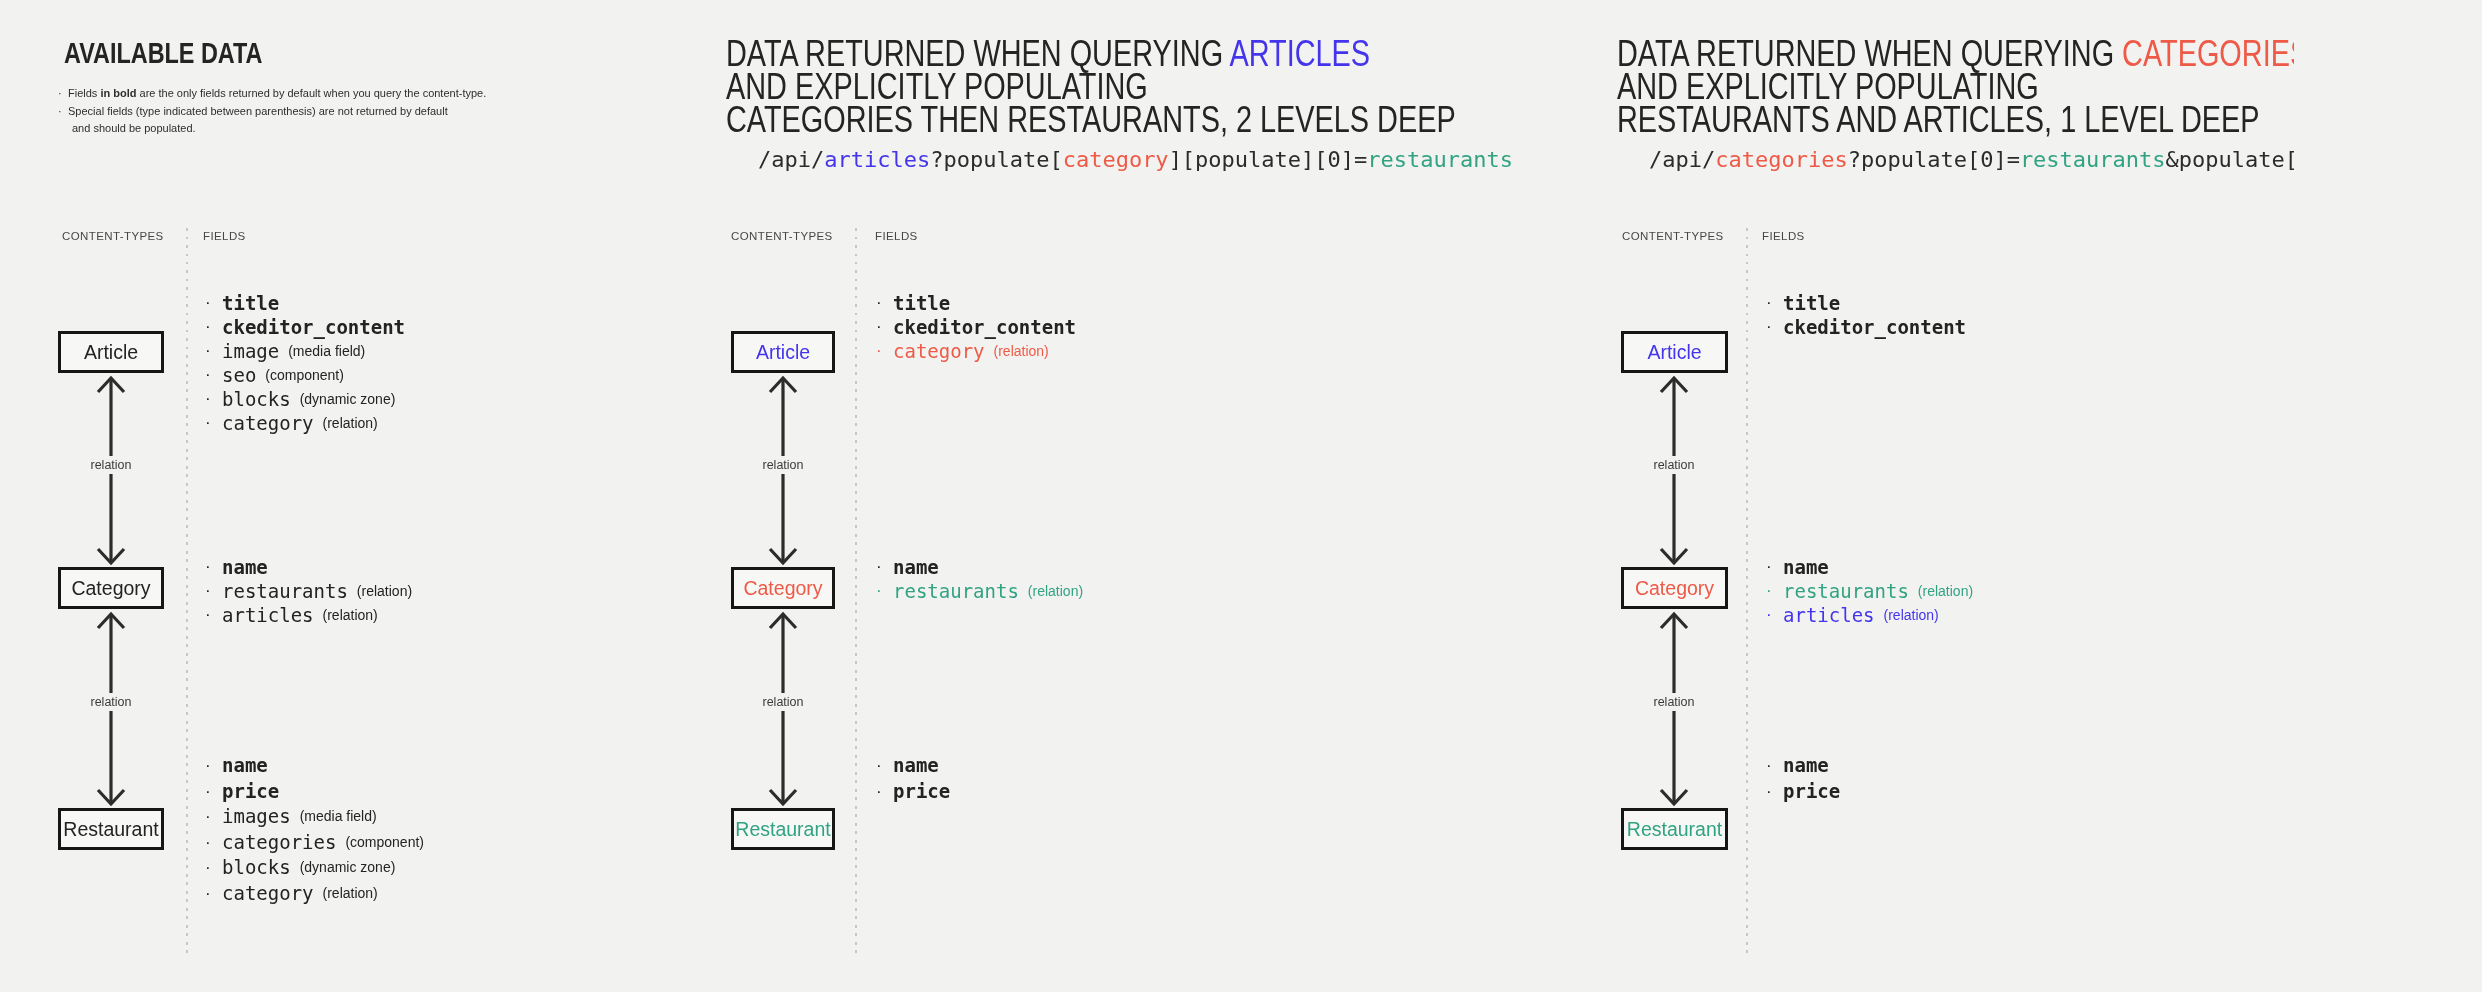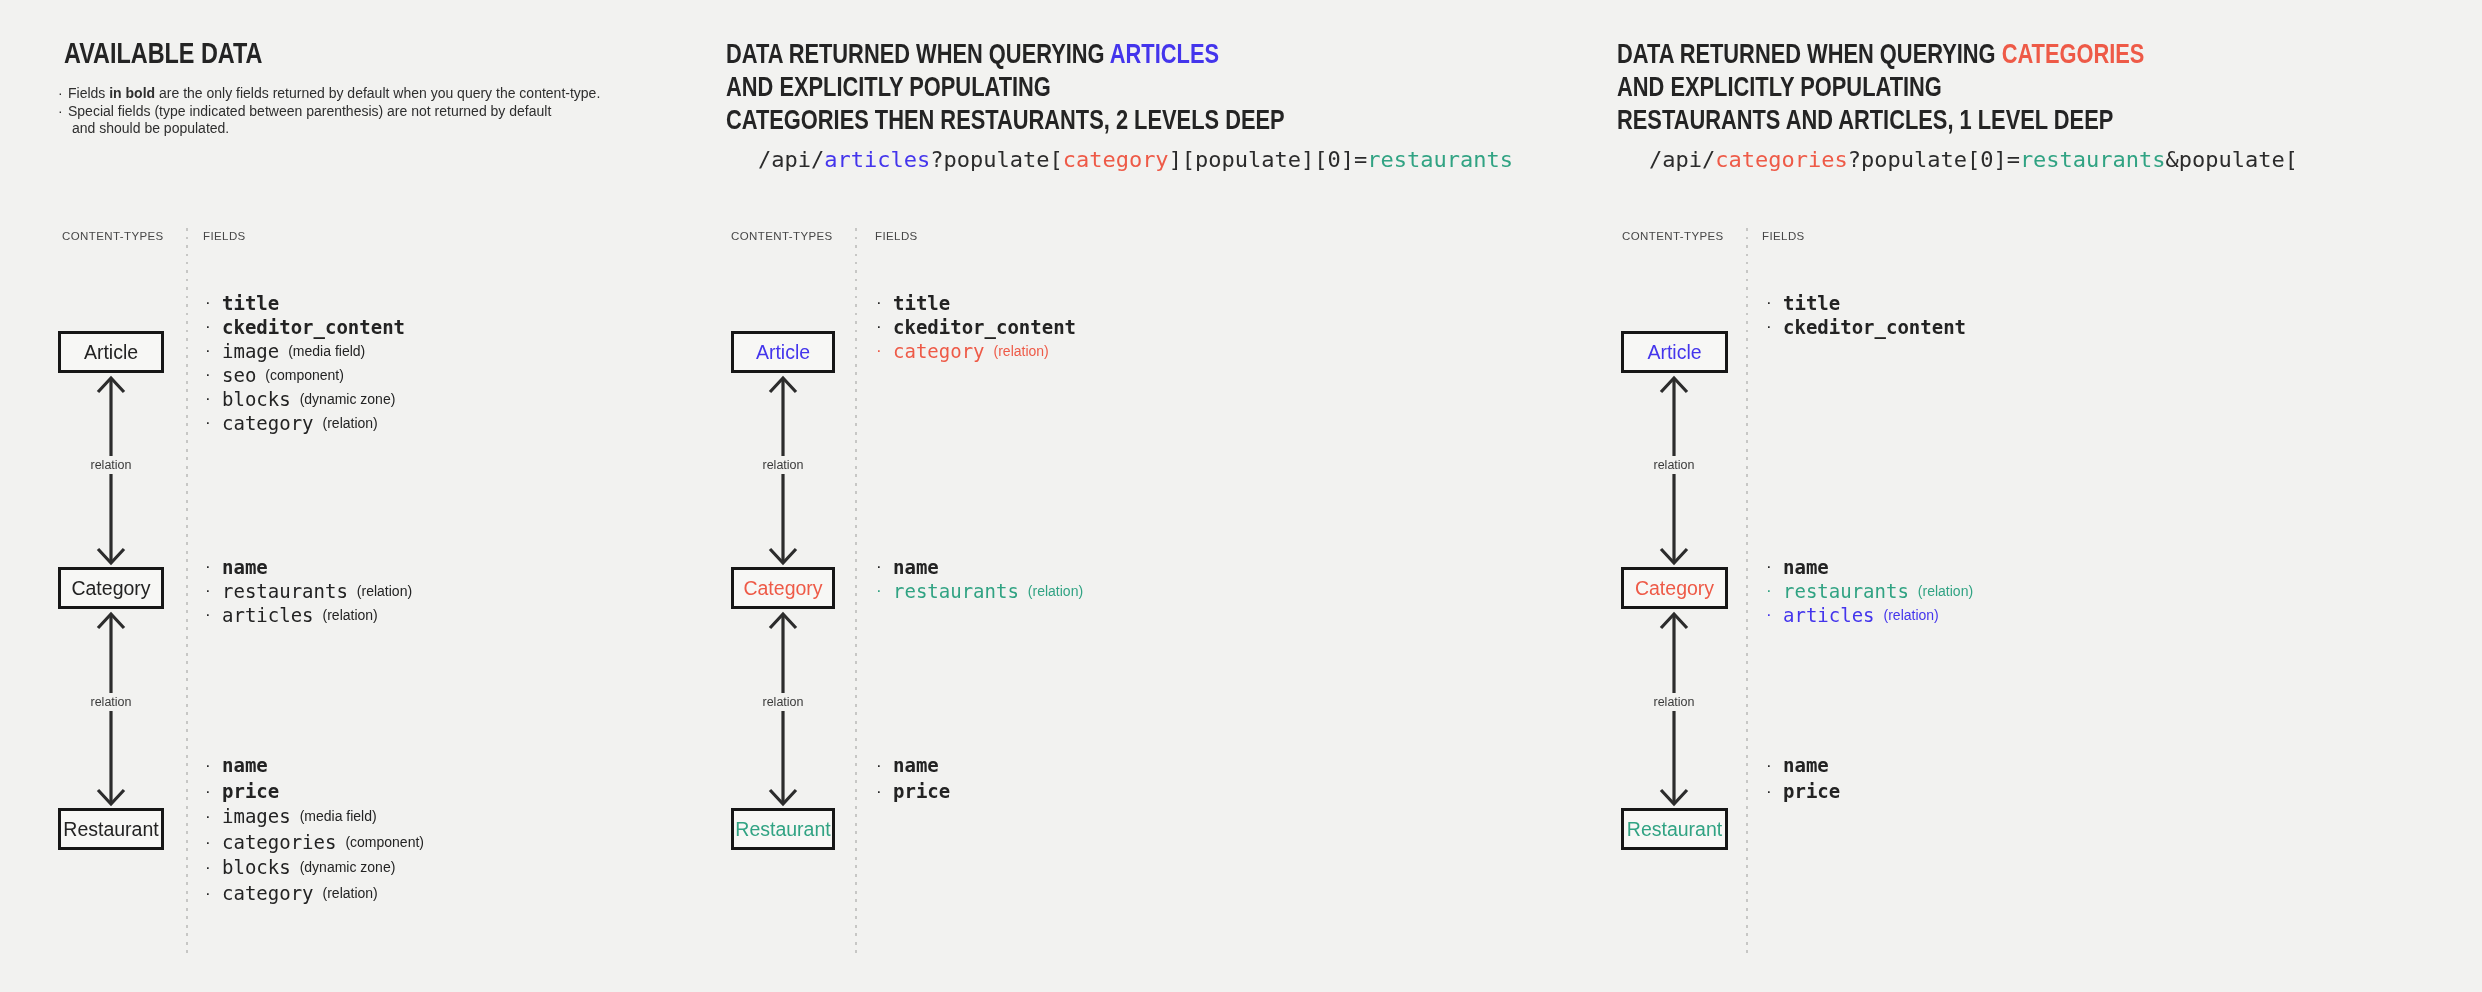--- a/index.html
+++ b/index.html
@@ -4,24 +4,24 @@
 <style>
   html,body{margin:0;padding:0;background:#f2f2f0;}
   #canvas{
     position:relative;width:2294px;height:992px;overflow:hidden;
     background:#f2f2f0;color:#232323;
     font-family:"Liberation Sans",sans-serif;
   }
   .abs{position:absolute;}
   .cond{display:inline-block;transform:scaleX(0.78);transform-origin:0 0;white-space:nowrap;}
   .panel-title{font-size:30px;line-height:33px;font-weight:bold;color:#242424;}
-  .heading{font-size:28px;line-height:33px;font-weight:bold;color:#242424;}
+  .heading{font-size:37px;line-height:33px;font-weight:normal;color:#242424;}
   .heading .hline{white-space:nowrap;}
   .code{font-family:"DejaVu Sans Mono",monospace;font-size:22px;line-height:26px;white-space:nowrap;color:#2b2b2b;margin-left:32px;}
-  .notes{font-size:14px;line-height:17.5px;color:#2e2e2e;}
+  .notes{font-size:11px;line-height:17.5px;color:#2e2e2e;}
   .note-row{display:flex;}
   .note-row::before{content:"\00B7";width:10px;flex:none;}
   .note-cont{margin-left:14px;}
   .collabel{font-size:11.5px;letter-spacing:0.4px;color:#474747;white-space:nowrap;}
   .divider{width:2px;background-image:repeating-linear-gradient(to bottom,#c7c7c5 0 2.5px,transparent 2.5px 8.5px);}
   .ctbox{
     height:42px;border:3px solid #161616;background:#f7f7f5;box-sizing:border-box;
     display:flex;align-items:center;justify-content:center;
     font-size:19.5px;white-space:nowrap;
   }

